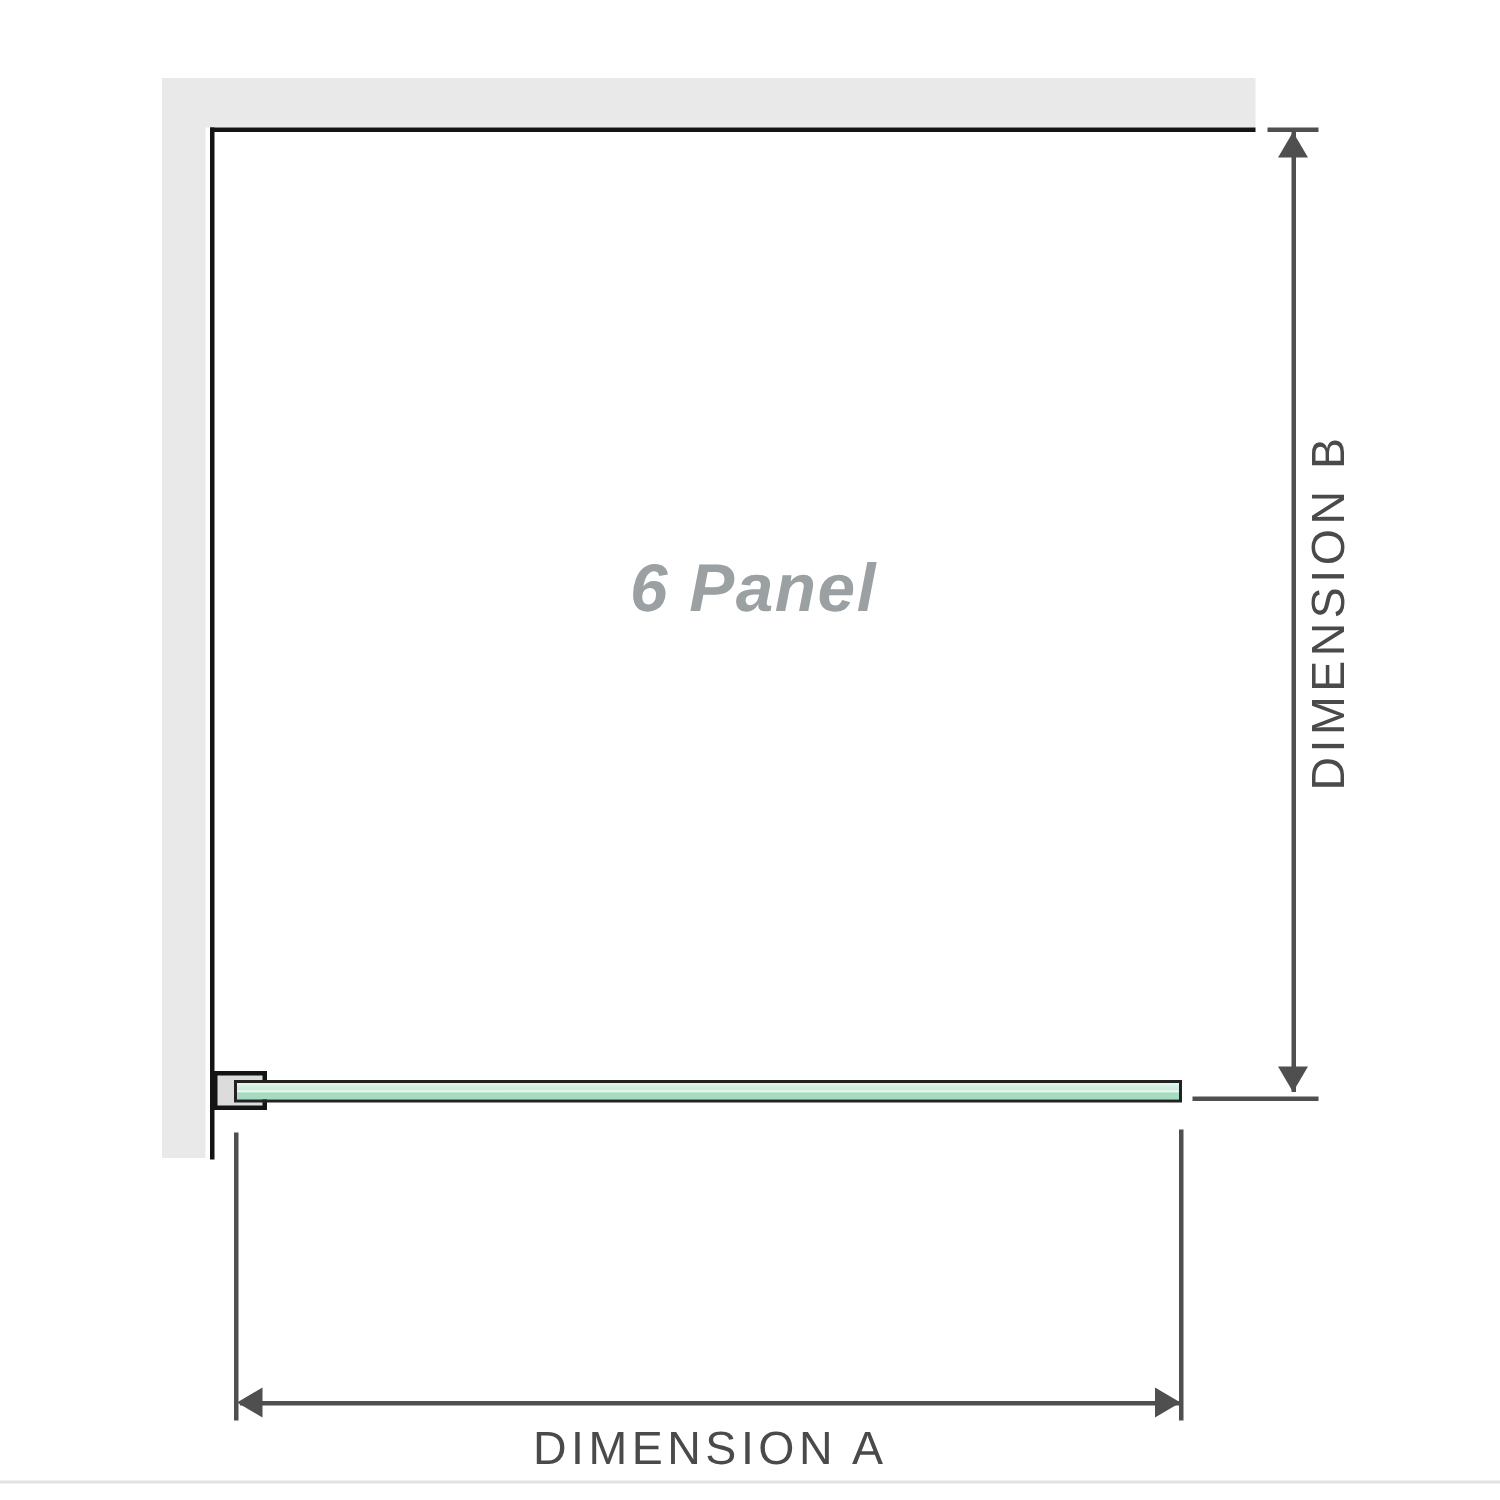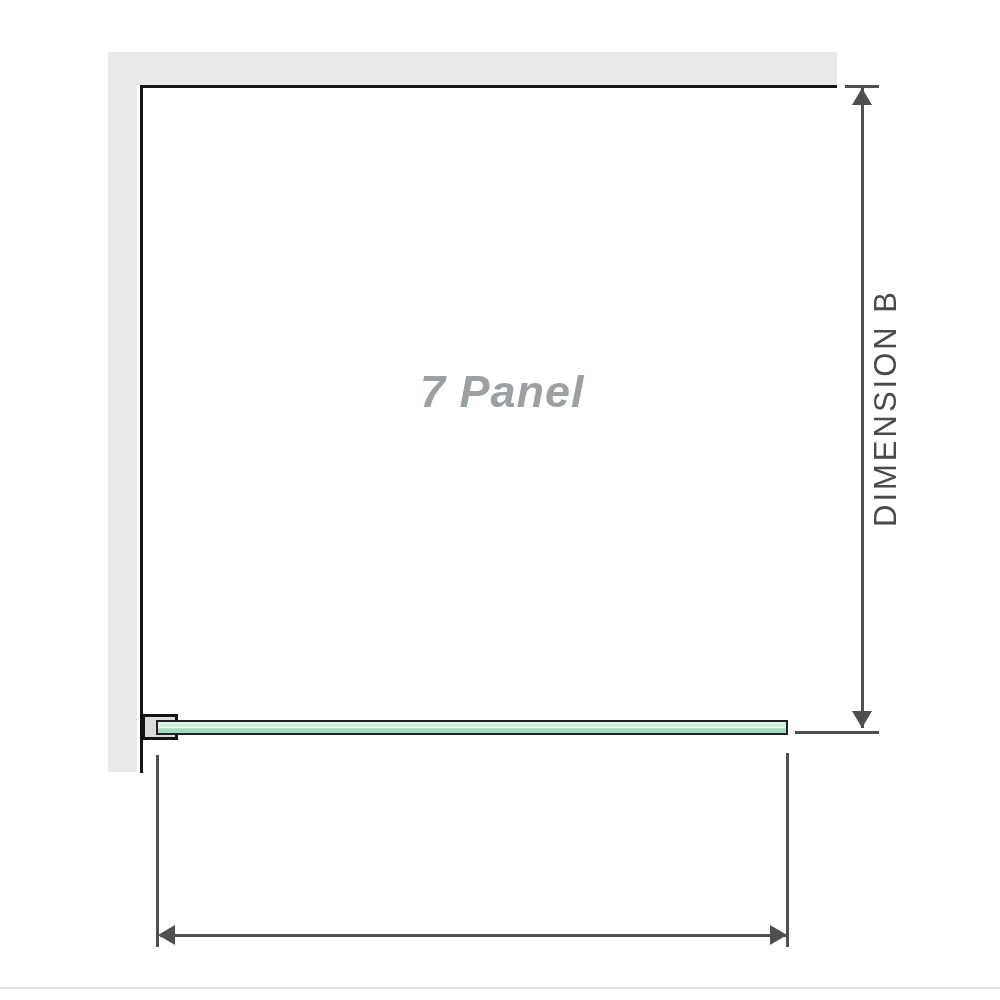--- a/index.html
+++ b/index.html
@@ -121,18 +121,19 @@
   <div class="abs dimb-line"></div>
   <div class="abs arrow-up"></div>
   <div class="abs arrow-down"></div>
   <div class="abs dimb-label">DIMENSION B</div>
 
   <div class="abs dima-ext-left"></div>
   <div class="abs dima-ext-right"></div>
   <div class="abs dima-line"></div>
   <div class="abs arrow-left"></div>
   <div class="abs arrow-right"></div>
+  <div class="abs dima-label">DIMENSION A</div>
 
-  <div class="abs panel-label">7 Panel</div>
+  <div class="abs panel-label">6 Panel</div>
 
   <div class="abs footer-line"></div>
 
 </div>
 
 </body></html>

